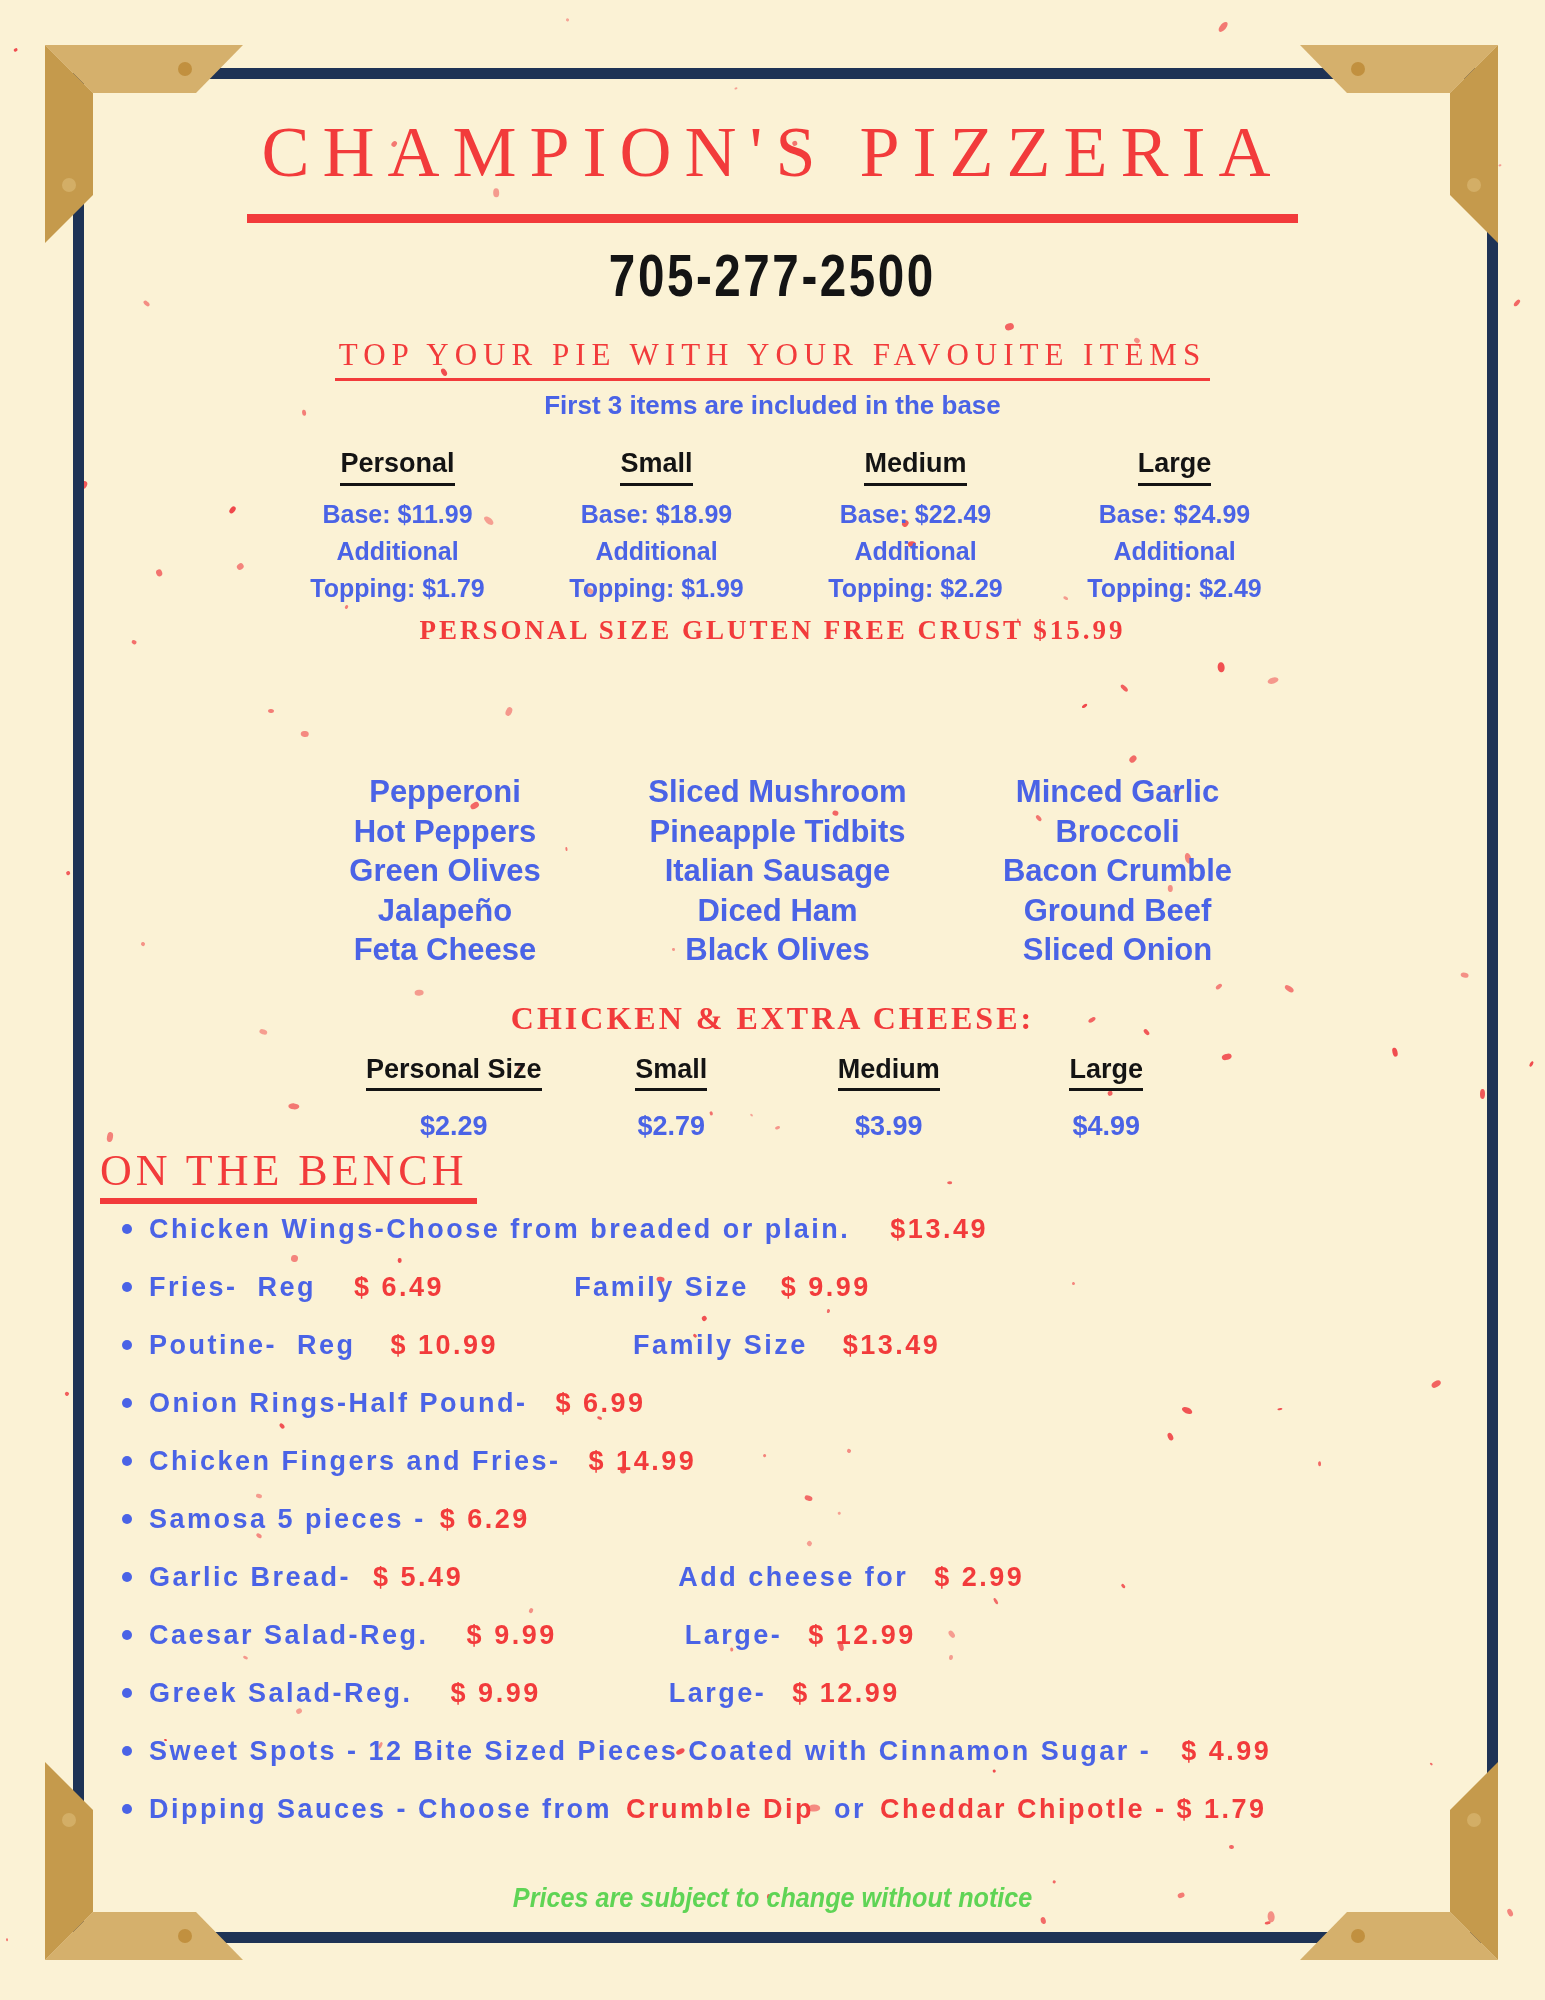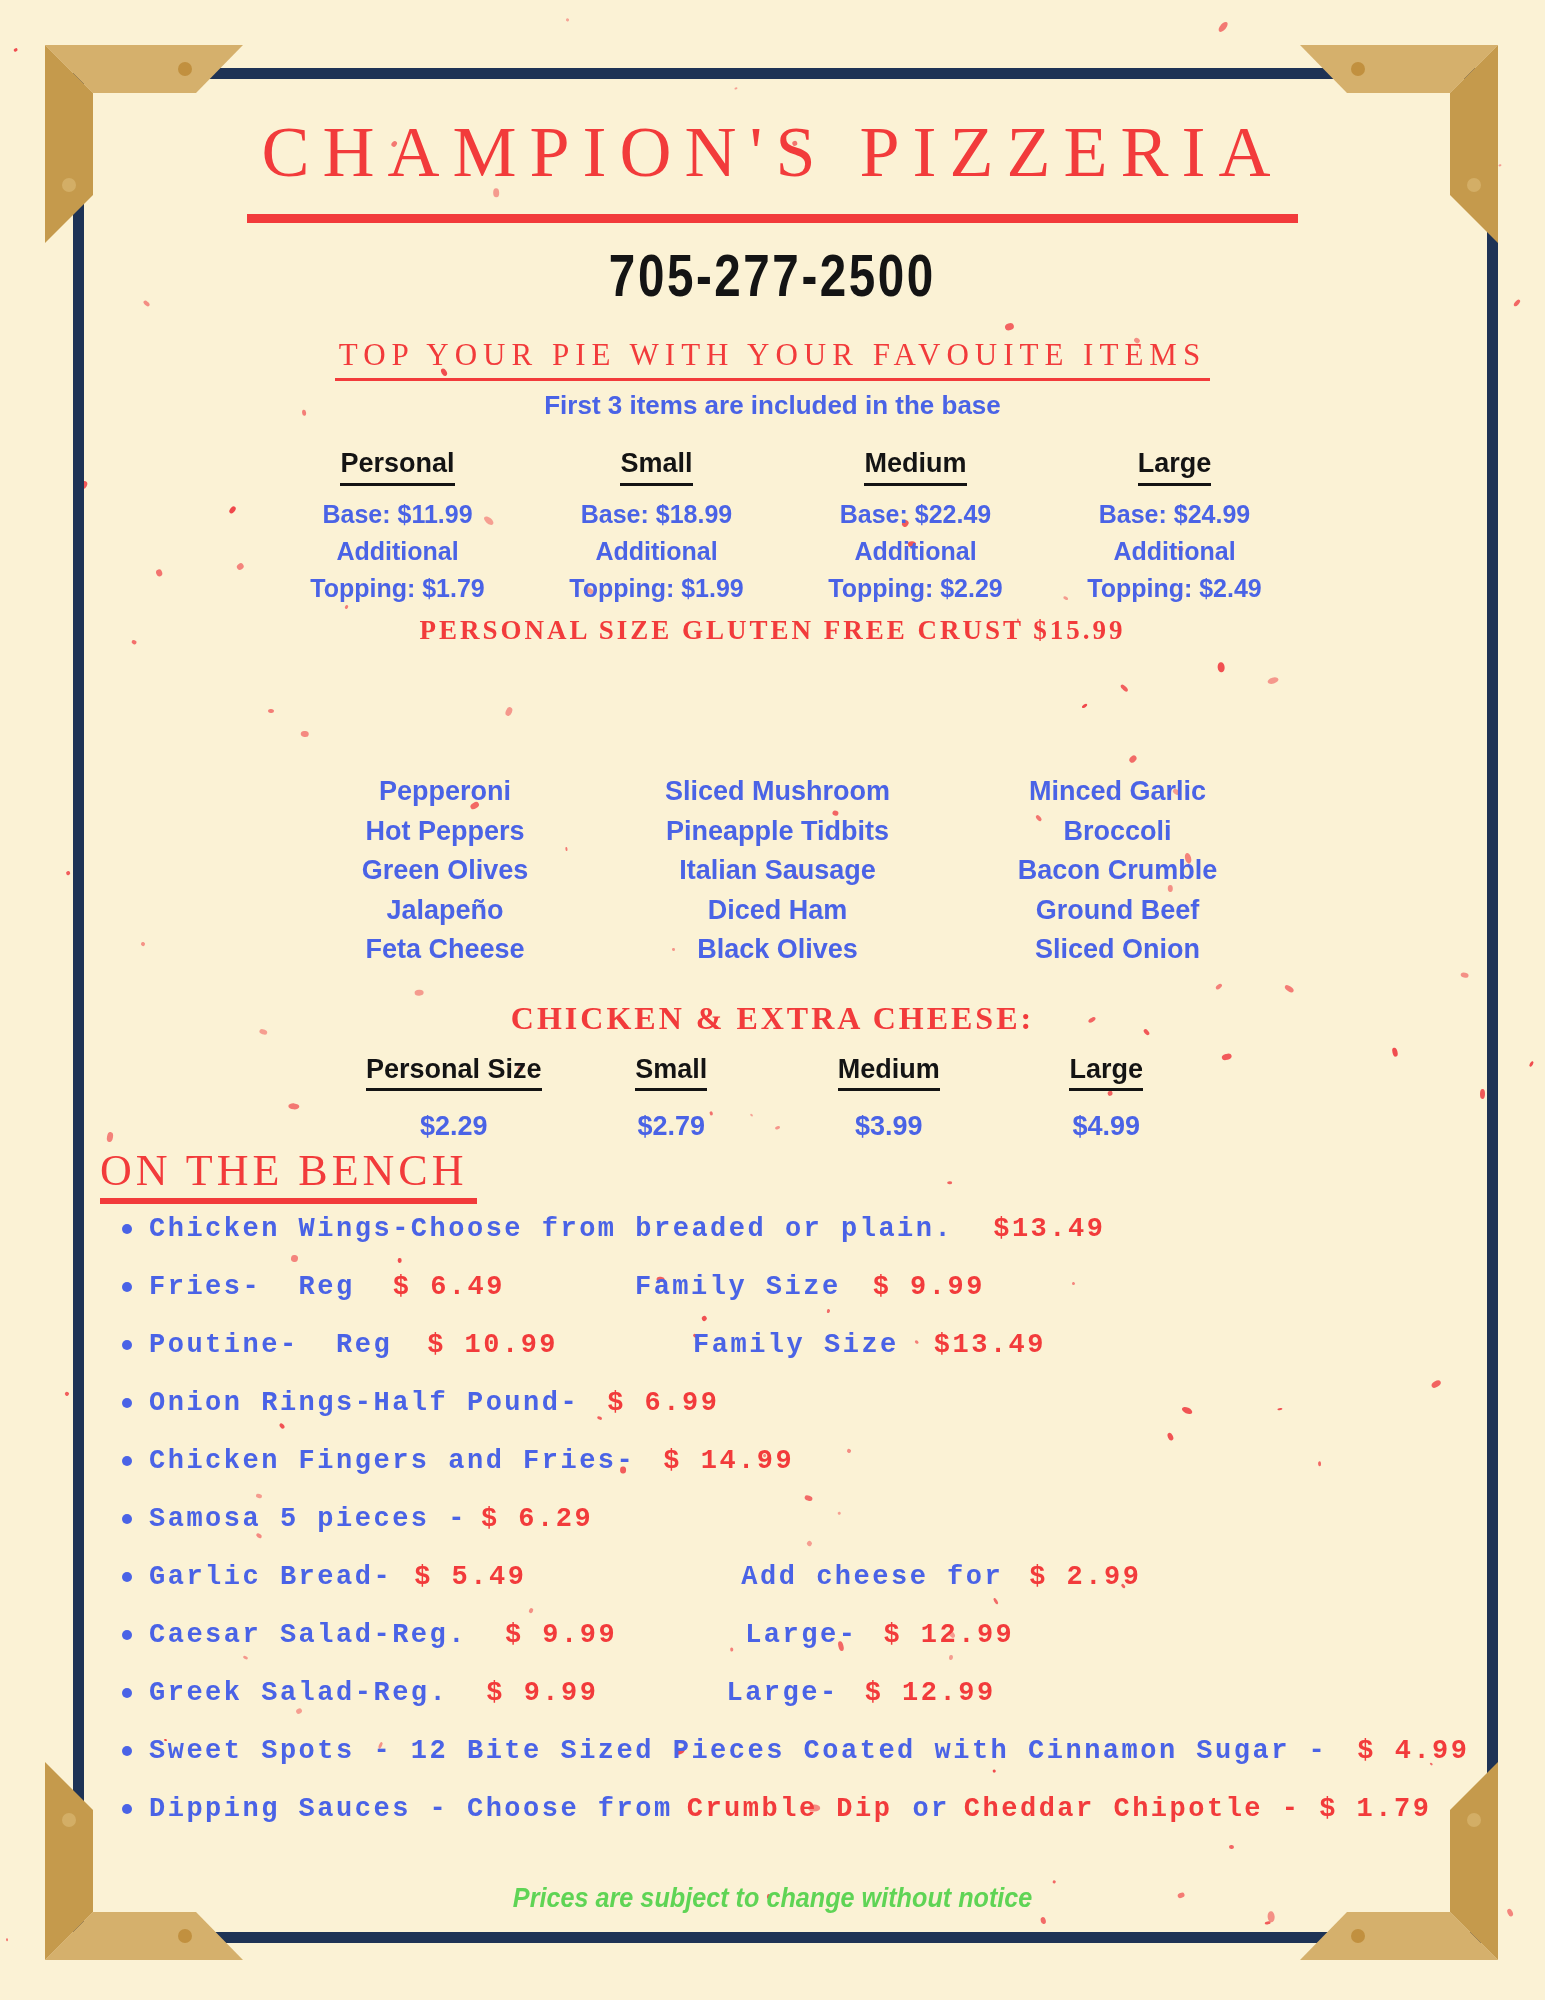--- a/index.html
+++ b/index.html
@@ -39,37 +39,37 @@
   .gluten{position:absolute;left:0;top:615px;width:100%;text-align:center;
           font-family:"Liberation Serif",serif;font-weight:700;font-size:27px;
           letter-spacing:3px;color:#F23B3B;}
   
   .top-head{position:absolute;left:0;top:695px;width:100%;text-align:center;
             font-family:"Liberation Serif",serif;font-weight:700;font-size:33px;
             letter-spacing:4px;color:#F23B3B;}
   .toppings{position:absolute;left:280px;top:772px;width:1010px;display:grid;
             grid-template-columns:330px 335px 345px;}
   .top-col{text-align:center;}
-  .top-item{font-weight:700;font-size:27px;color:#4A63E6;line-height:39.5px;}
+  .top-item{font-weight:700;font-size:31px;color:#4A63E6;line-height:39.5px;}
   
   .extra-head{position:absolute;left:0;top:1000px;width:100%;text-align:center;
               font-family:"Liberation Serif",serif;font-weight:700;font-size:32px;
               letter-spacing:3px;color:#F23B3B;}
   .extra-table{position:absolute;left:345px;top:1053px;width:870px;display:flex;}
   .extra-col{width:217.5px;text-align:center;}
   .extra-name{display:inline-block;font-weight:700;font-size:27px;color:#141414;line-height:32px;
               padding-bottom:3px;border-bottom:3px solid #141414;margin-bottom:20px;}
   .extra-price{font-weight:700;font-size:27px;color:#4A63E6;}
   
   .bench-head-wrap{position:absolute;left:100px;top:1148px;}
   .bench-head{display:inline-block;font-family:"Liberation Serif",serif;font-size:44px;
               letter-spacing:4px;color:#F23B3B;line-height:46px;padding:0 10px 4px 0;
               border-bottom:6px solid #F23B3B;}
   .bench-list{position:absolute;left:122px;top:1200px;width:1340px;}
-  .bench-item{display:flex;align-items:center;height:58px;font-family:Liberation Mono, monospace;}
+  .bench-item{display:flex;align-items:center;height:58px;}
   .bullet{flex:0 0 auto;width:10px;height:10px;border-radius:50%;background:#4A63E6;
           margin-right:17px;}
   .seg{font-weight:700;font-size:27px;letter-spacing:2.5px;white-space:pre;}
   .seg.blue{color:#4A63E6;}
   .seg.red{color:#F23B3B;}
   
   .footer-note{position:absolute;left:0;top:1882px;width:100%;text-align:center;}
   .footer-note span{display:inline-block;font-weight:700;font-style:italic;font-size:28px;
           color:#5FD455;transform:scaleX(0.9);}
 </style>

